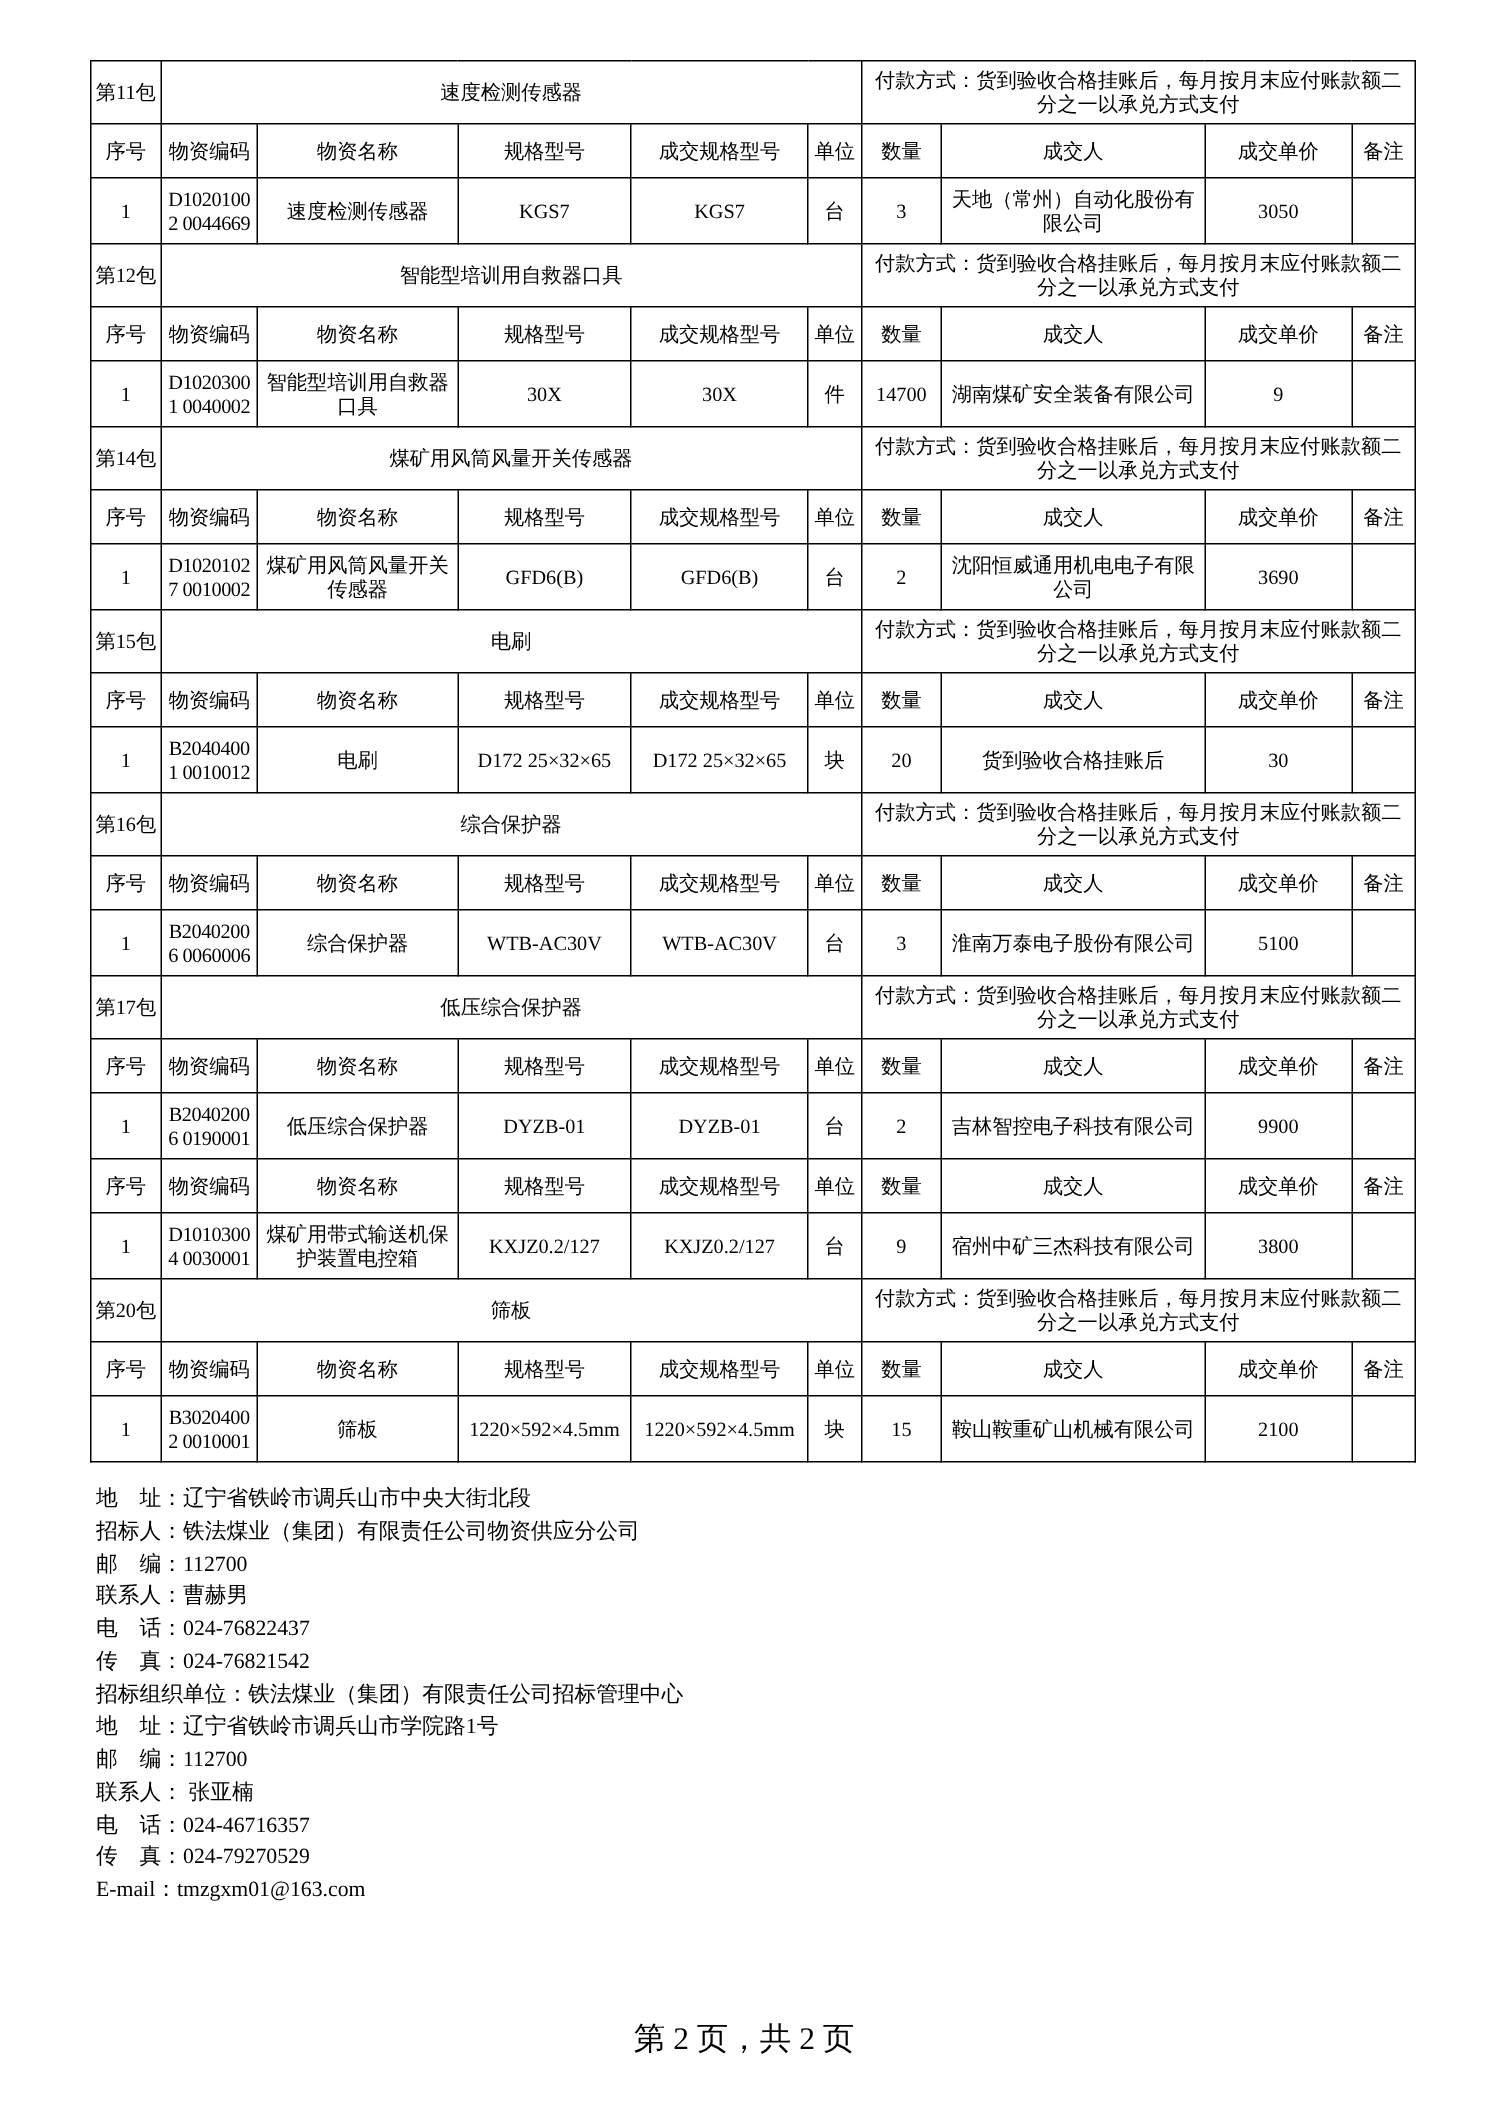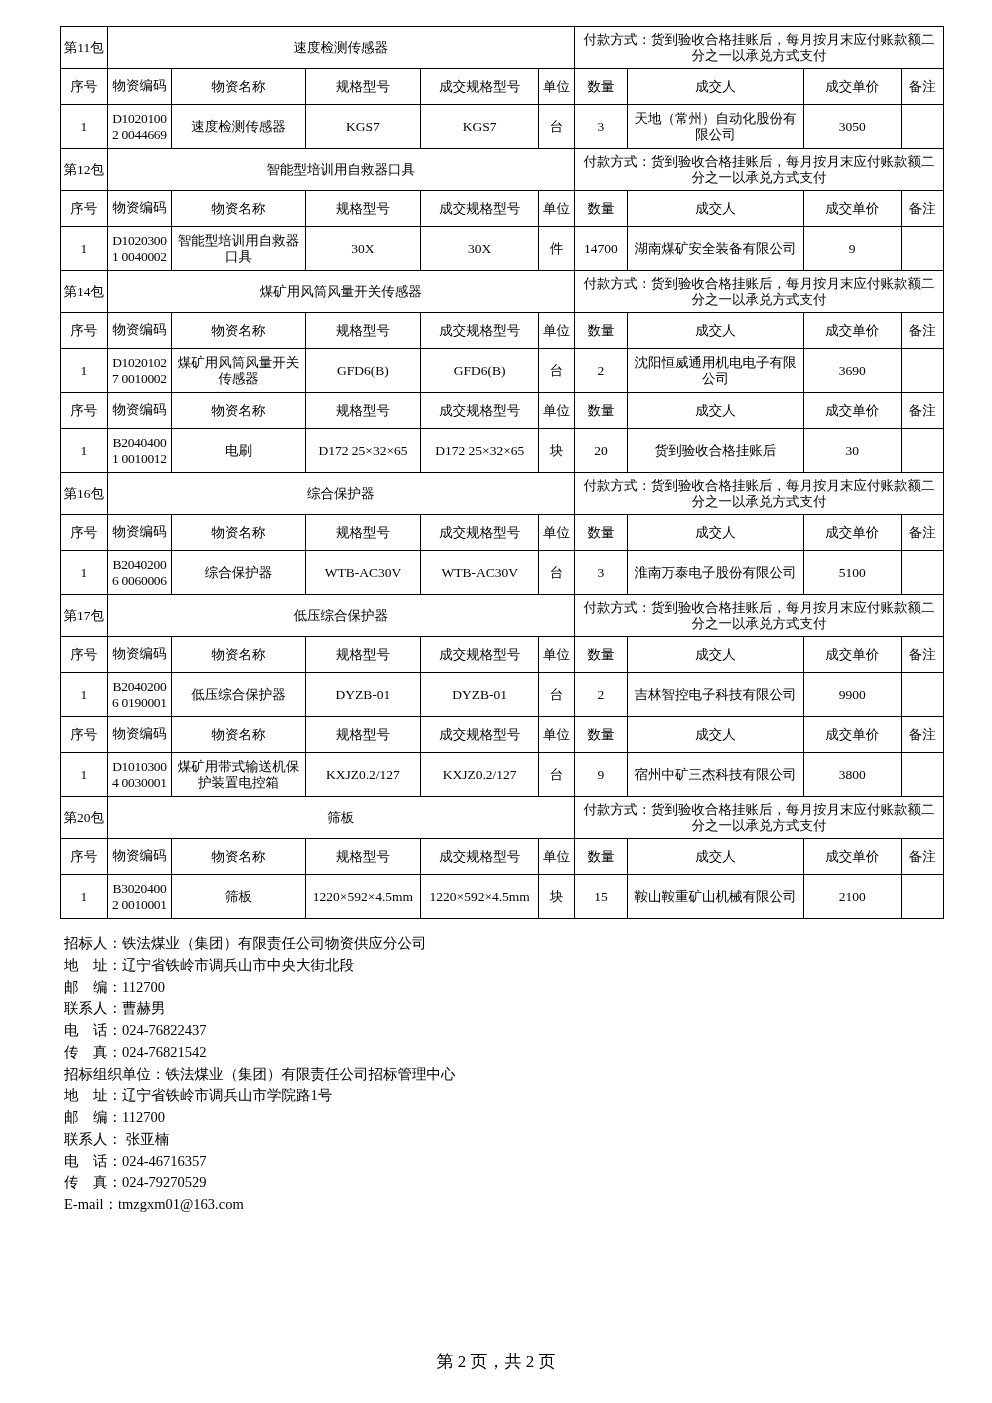--- a/index.html
+++ b/index.html
@@ -12,21 +12,21 @@
     height: 1403px;
     font-family: "Liberation Serif", serif;
     color: #000000;
     position: relative;
   }
   .page {
     position: relative;
     width: 992px;
     height: 1403px;
     box-sizing: border-box;
-    padding: 26px 48px 0 60px;
+    padding: 40px 48px 0 60px;
   }
   table.main {
     border-collapse: collapse;
     width: 884px;
     table-layout: fixed;
   }
   table.main td {
     border: 1px solid #000000;
     padding: 2px 2px;
     text-align: center;
@@ -45,41 +45,41 @@
   col.c5 { width: 32px; }
   col.c6 { width: 48px; }
   col.c7 { width: 158px; }
   col.c8 { width: 88px; }
   col.c9 { width: 38px; }
 
   .pkg-no { font-size: 13.5px; line-height: 1.18; }
   .pkg-title { font-size: 15px; }
   .pay { font-size: 13.5px; line-height: 1.25; text-align: center; padding: 3px 4px; }
   .code { font-size: 9px; letter-spacing: -0.3px; line-height: 1.1; }
-  .hdr-small { font-size: 12px; line-height: 1.1; font-family: Liberation Mono, monospace; }
+  .hdr-small { font-size: 12px; line-height: 1.1; }
   .hdr { font-size: 13.5px; }
   .row-h { height: 44px; }
   .hdr-h { height: 36px; }
   .pkg-h { height: 42px; }
 
   .contact {
     margin-top: 14px;
     font-size: 14.5px;
     line-height: 1.5;
     padding-left: 4px;
     font-family: "Liberation Serif", serif;
   }
   .contact div { white-space: pre; }
   .footer {
     position: absolute;
     left: 0;
     right: 0;
     bottom: 30px;
     text-align: center;
-    font-size: 17px;
+    font-size: 21px;
   }
 </style>
 </head>
 <body>
 
 <div class="page">
 
   <table class="main">
     <colgroup>
       <col class="c0">
@@ -178,20 +178,25 @@
         <td>煤矿用风筒风量开关传感器</td>
         <td>GFD6(B)</td>
         <td>GFD6(B)</td>
         <td>台</td>
         <td>2</td>
         <td>沈阳恒威通用机电电子有限公司</td>
         <td>3690</td>
         <td></td>
       </tr>
 
+      <tr class="pkg-h">
+        <td class="pkg-no">第15包</td>
+        <td class="pkg-title" colspan="5">电刷</td>
+        <td class="pay" colspan="4">付款方式：货到验收合格挂账后，每月按月末应付账款额二分之一以承兑方式支付</td>
+      </tr>
       <tr class="hdr-h">
         <td class="hdr">序号</td>
         <td class="hdr-small">物资编码</td>
         <td class="hdr">物资名称</td>
         <td class="hdr">规格型号</td>
         <td class="hdr">成交规格型号</td>
         <td class="hdr">单位</td>
         <td class="hdr">数量</td>
         <td class="hdr">成交人</td>
         <td class="hdr">成交单价</td>
@@ -322,22 +327,22 @@
         <td>15</td>
         <td>鞍山鞍重矿山机械有限公司</td>
         <td>2100</td>
         <td></td>
       </tr>
 
     </tbody>
   </table>
 
   <div class="contact">
+    <div>地　址：辽宁省铁岭市调兵山市中央大街北段</div>
     <div>招标人：铁法煤业（集团）有限责任公司物资供应分公司</div>
-    <div>地　址：辽宁省铁岭市调兵山市中央大街北段</div>
     <div>邮　编：112700</div>
     <div>联系人：曹赫男</div>
     <div>电　话：024-76822437</div>
     <div>传　真：024-76821542</div>
     <div>招标组织单位：铁法煤业（集团）有限责任公司招标管理中心</div>
     <div>地　址：辽宁省铁岭市调兵山市学院路1号</div>
     <div>邮　编：112700</div>
     <div>联系人： 张亚楠</div>
     <div>电　话：024-46716357</div>
     <div>传　真：024-79270529</div>

